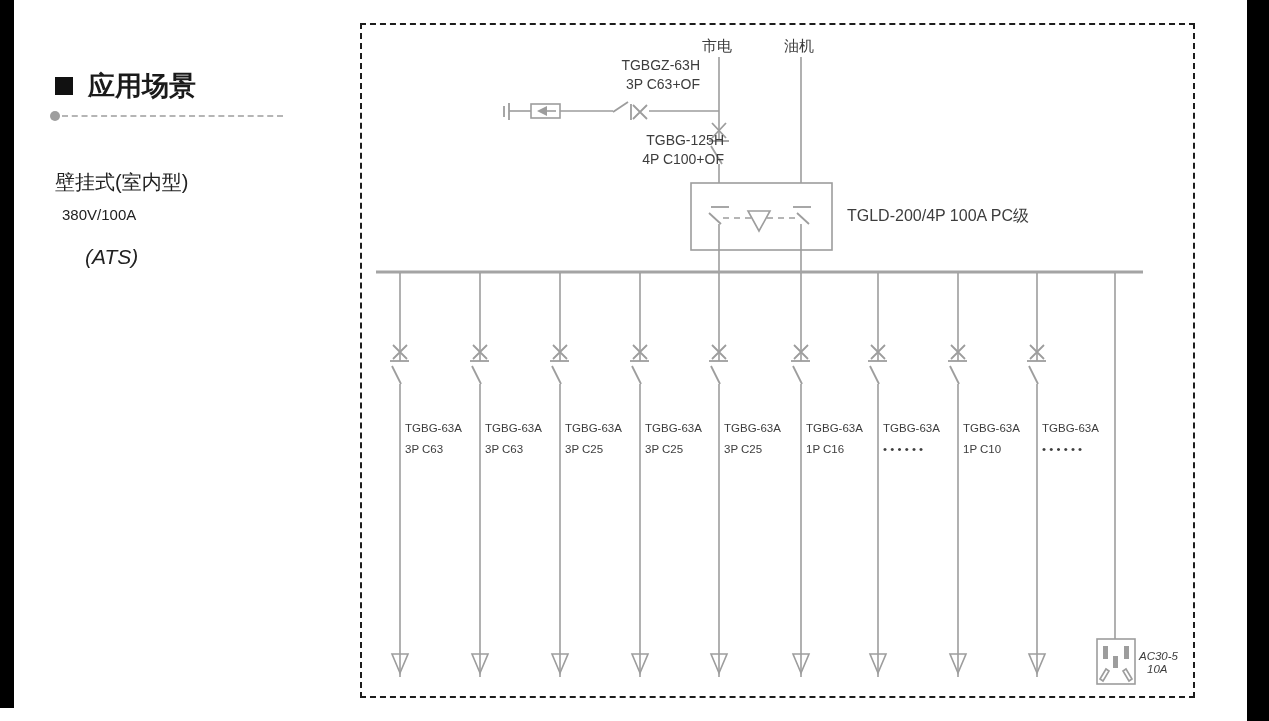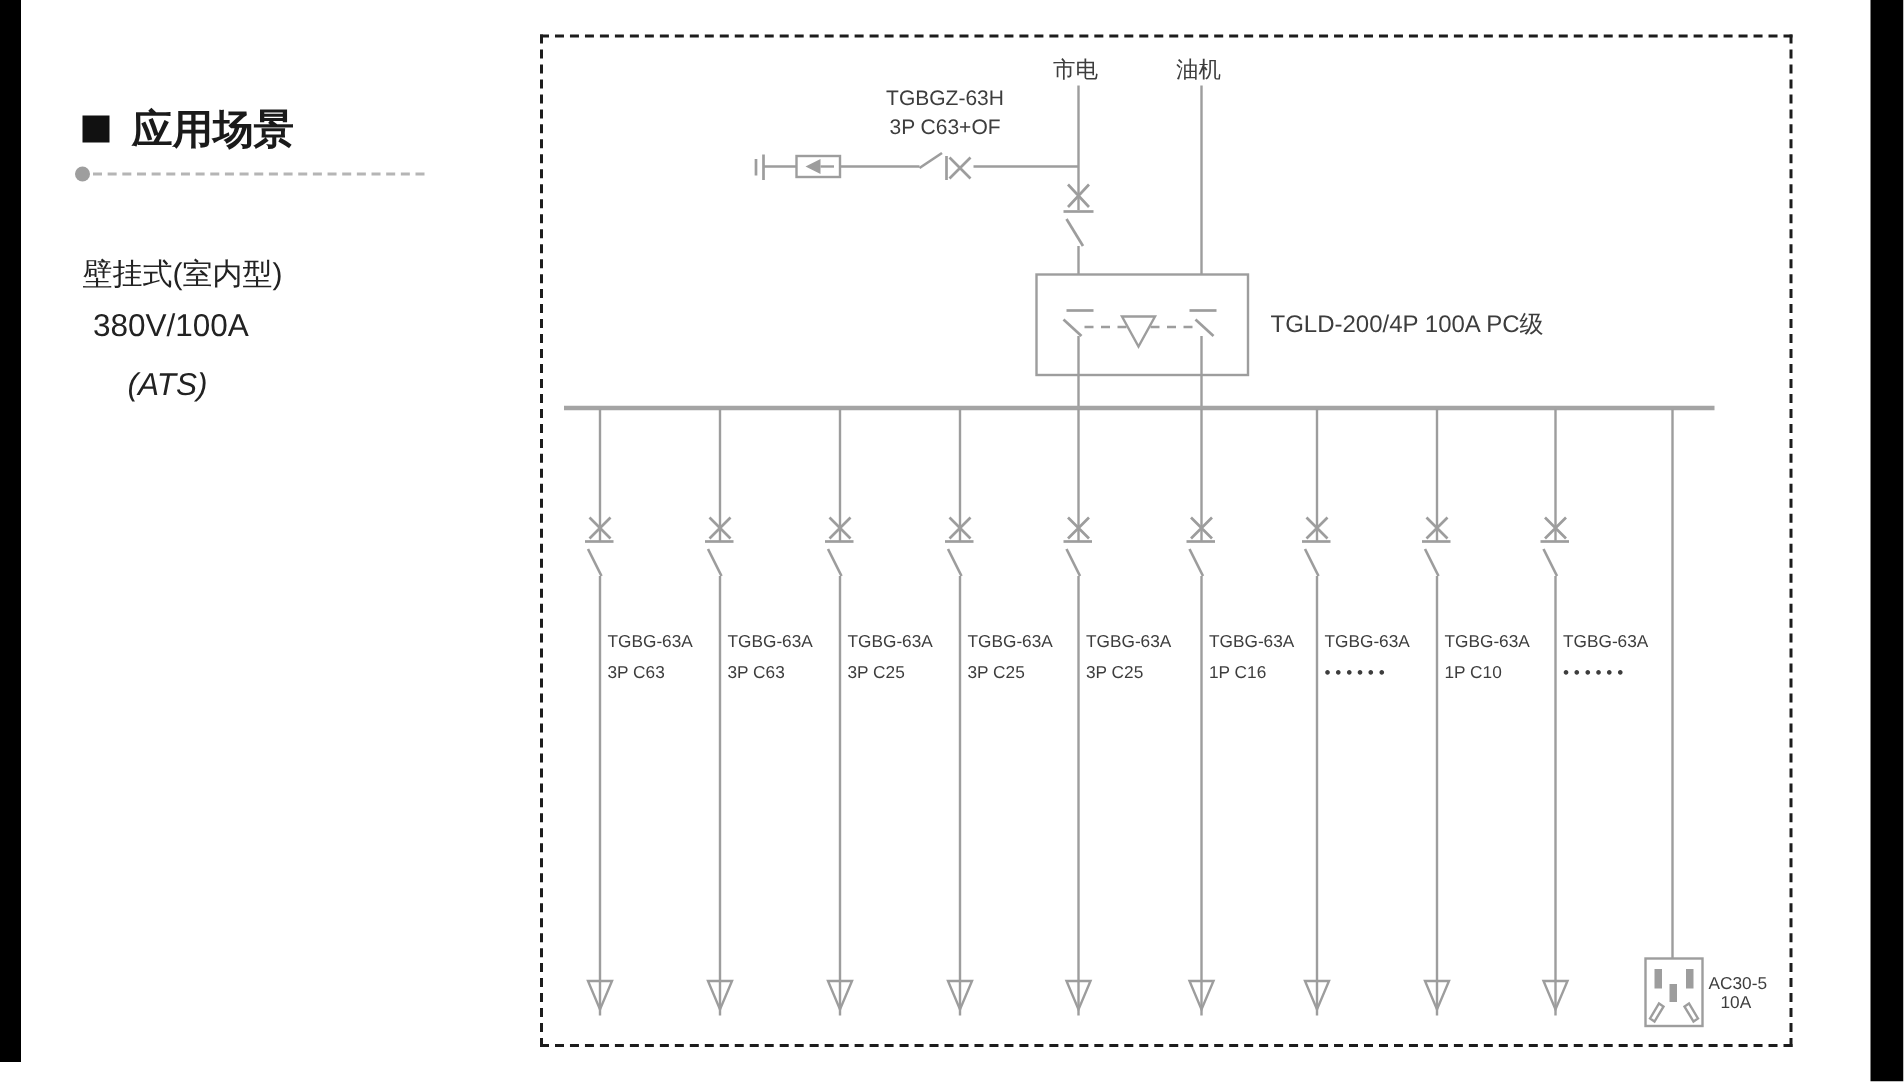--- a/index.html
+++ b/index.html
@@ -15,44 +15,44 @@
 
   .sidebar{position:absolute;left:0;top:0;width:340px;height:635px;}
   .heading{position:absolute;left:55px;top:68px;display:flex;align-items:center;gap:15px;
            font-size:27px;font-weight:bold;color:var(--sidebar-text);}
   .heading .sq{width:18px;height:18px;background:#111;display:inline-block;}
   .sep{position:absolute;left:50px;top:110px;width:233px;height:12px;display:flex;align-items:center;}
   .sep-dot{width:10px;height:10px;border-radius:50%;background:#9e9e9e;flex:0 0 auto;}
   .sep-line{flex:1;border-top:2px dashed var(--separator);margin-left:2px;}
   .side-line{position:absolute;color:#222;font-size:20px;white-space:nowrap;margin-top:40px;}
   .side-line.l1{left:55px;top:129px;}
-  .side-line.l2{left:62px;top:166px;font-size:21px;}
+  .side-line.l2{left:62px;top:166px;font-size:15px;}
   .side-line.l3{left:85px;top:205px;font-size:21px;font-style:italic;}
 
   .frame{position:absolute;left:360px;top:23px;width:835px;height:675px;
          border:2px dashed var(--frame);}
 
   svg.diagram{position:absolute;left:0;top:0;pointer-events:none;}
   svg.diagram path{stroke:var(--wire);fill:none;stroke-width:1.6px;}
   svg.diagram path.sym{stroke-width:1.8px;}
   svg.diagram path.busbar{stroke:var(--bus);stroke-width:3px;}
   svg.diagram path.dash{stroke-dasharray:6 5;}
   svg.diagram rect{stroke:var(--wire);fill:#fff;stroke-width:1.6px;}
   svg.diagram rect.slot{fill:var(--wire);stroke:none;}
   svg.diagram polygon{stroke:var(--wire);fill:none;stroke-width:1.6px;}
   svg.diagram polygon.solid{fill:var(--wire);stroke:none;}
   svg.diagram polygon.whitefill{fill:#fff;}
 
   .labels{position:absolute;left:0;top:0;width:1269px;height:610px;pointer-events:none;
           color:var(--diagram-text);}
   .src-label{position:absolute;top:37px;font-size:15px;white-space:nowrap;}
-  .dev-label{position:absolute;width:140px;text-align:center;font-size:14px;line-height:19px;white-space:nowrap;}
+  .dev-label{position:absolute;width:140px;text-align:right;font-size:14px;line-height:19px;white-space:nowrap;}
   .ats-label{position:absolute;left:847px;top:206px;font-size:16px;white-space:nowrap;}
   .branch-label{position:absolute;top:386px;font-size:11.5px;line-height:21px;white-space:nowrap;margin-top:32px;}
-  .socket-label{position:absolute;left:1139px;top:650px;font-size:11.5px;line-height:13px;}
+  .socket-label{position:absolute;left:1139px;top:650px;font-size:11.5px;line-height:13px;font-style:italic;}
   .socket-label .rating{padding-left:8px;}
 </style>
 </head>
 <body>
 
 <div class="canvas">
 
   <div class="bar-left"></div>
   <div class="bar-right"></div>
 
@@ -201,20 +201,24 @@
     </g>
   </svg>
 
   <div class="labels" id="labels">
     <div class="src-label" style="left:702px">市电</div>
     <div class="src-label" style="left:784px">油机</div>
     <div class="dev-label" style="left:560px;top:56px">
       <div>TGBGZ-63H</div>
       <div>3P C63+OF</div>
     </div>
+    <div class="dev-label" style="left:584px;top:131px">
+      <div>TGBG-125H</div>
+      <div>4P C100+OF</div>
+    </div>
     <div class="ats-label">TGLD-200/4P 100A PC级</div>
     <div class="socket-label">
       <div>AC30-5</div>
       <div class="rating">10A</div>
     </div>
   <div class="branch-label" style="left: 405px;">
         <div>TGBG-63A</div>
         <div>3P C63</div>
       </div>
       <div class="branch-label" style="left: 485px;">

